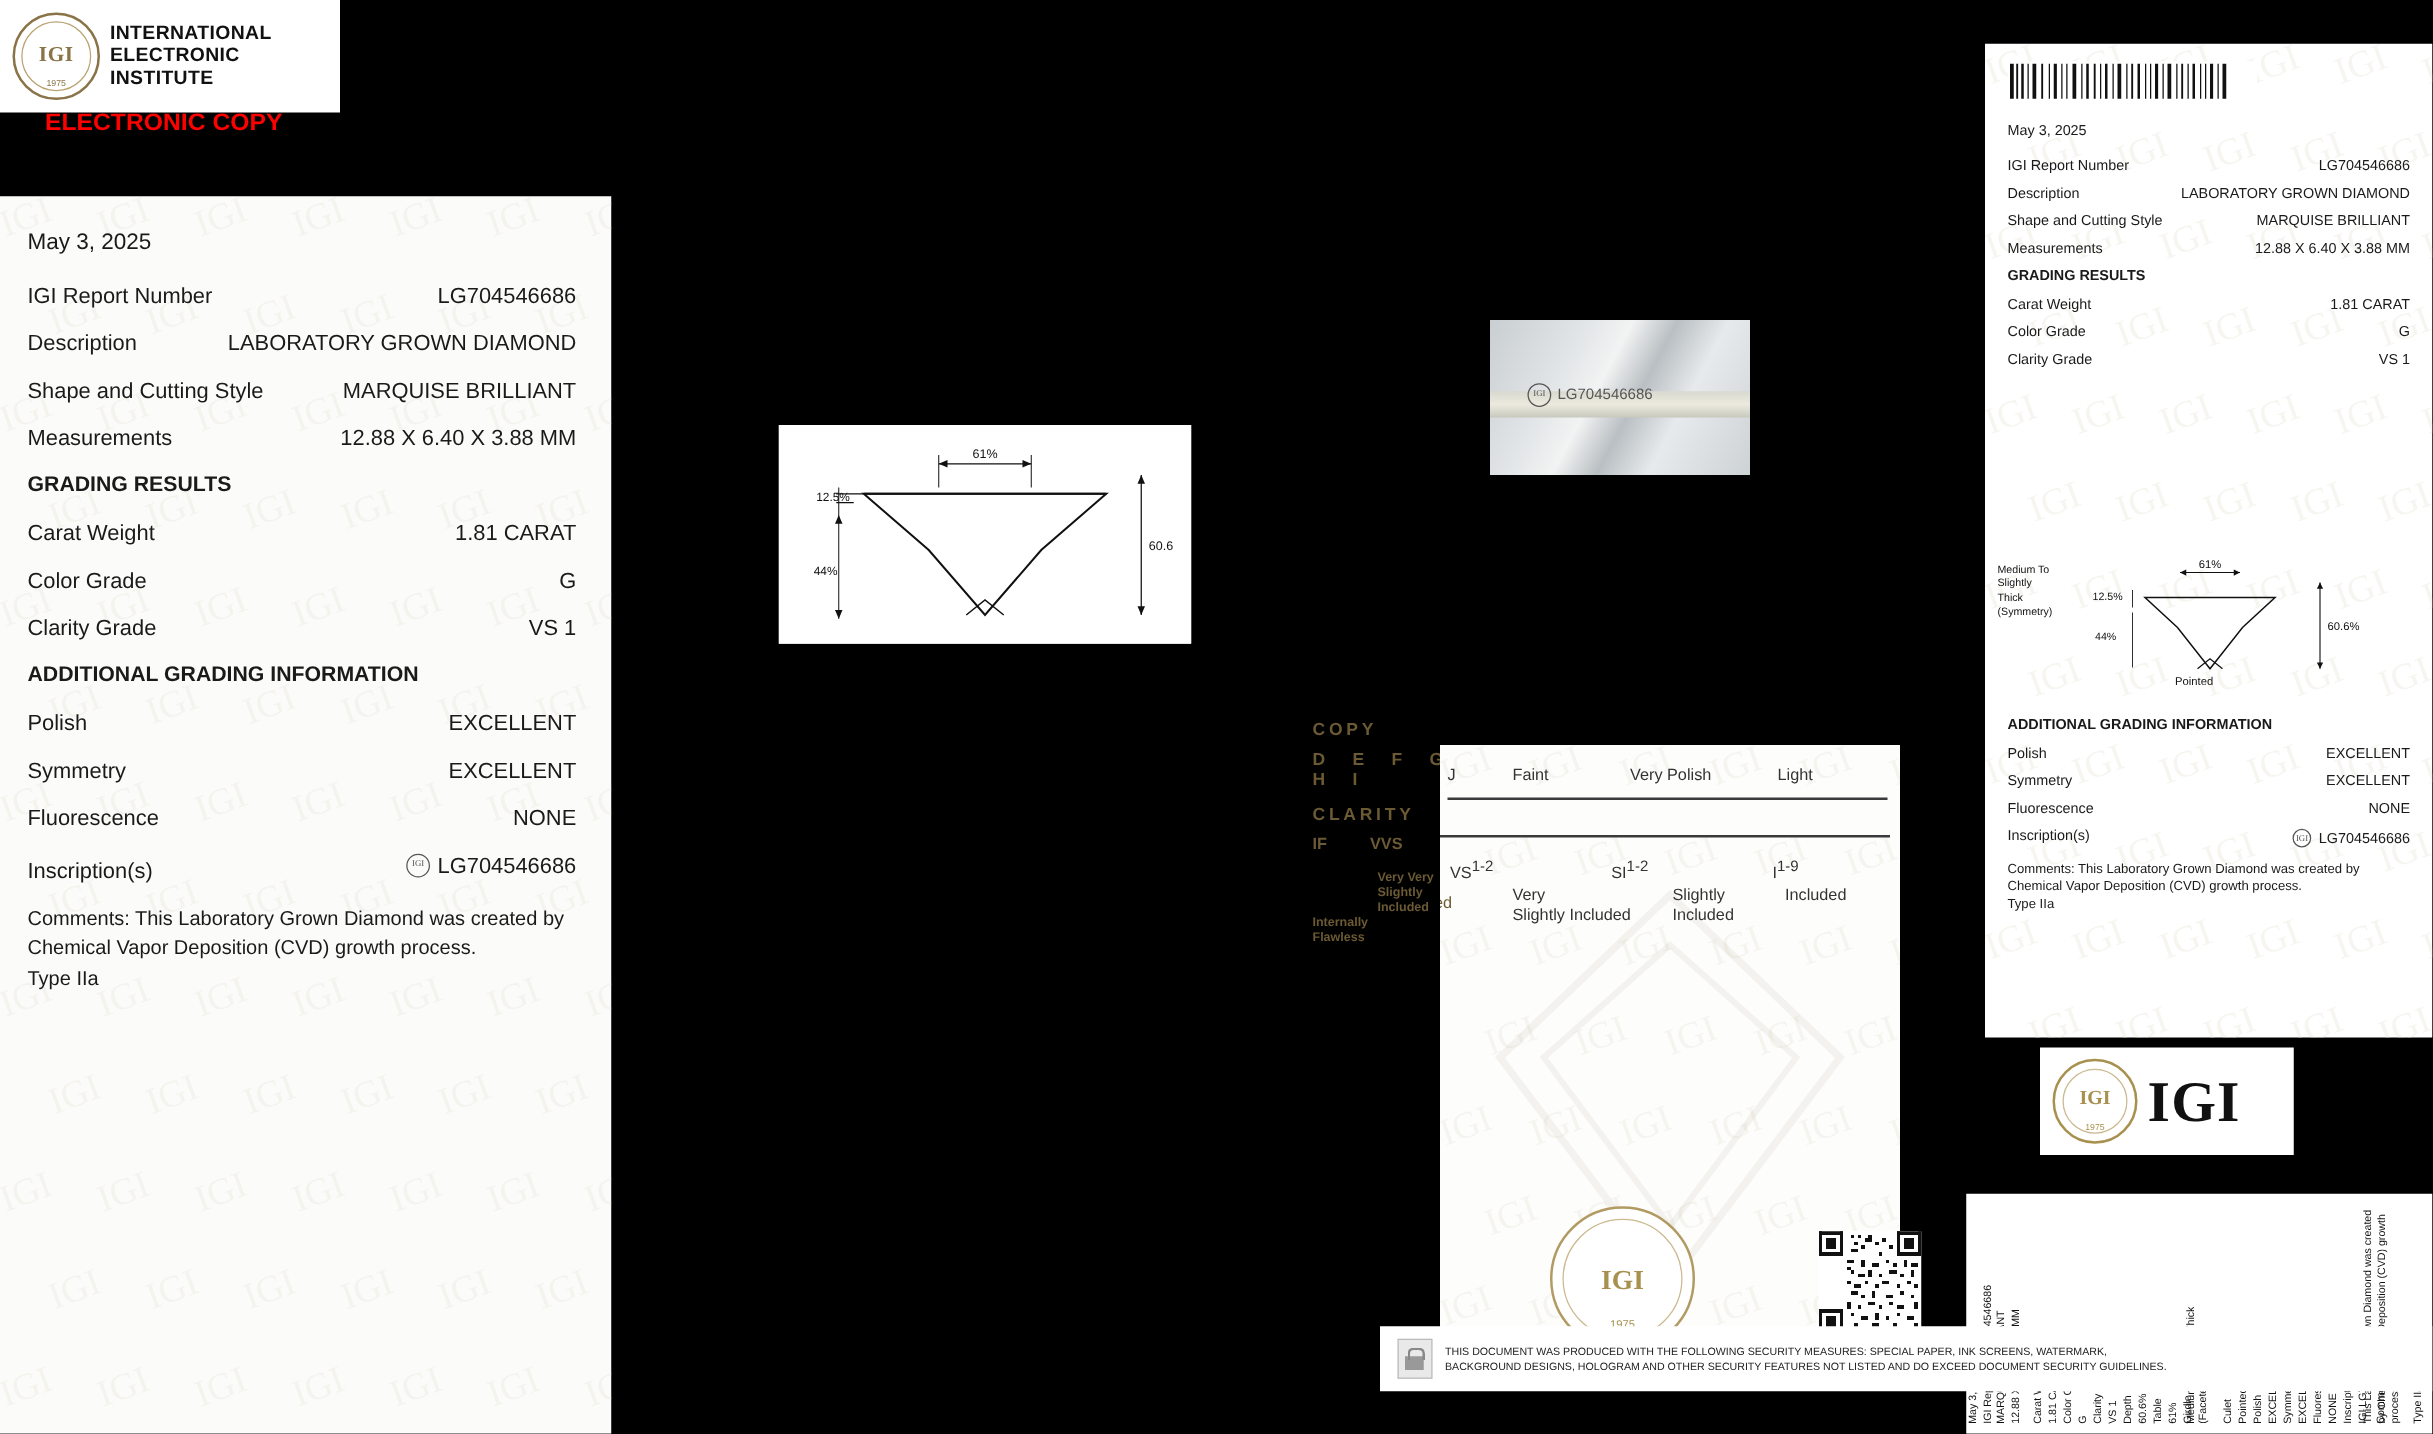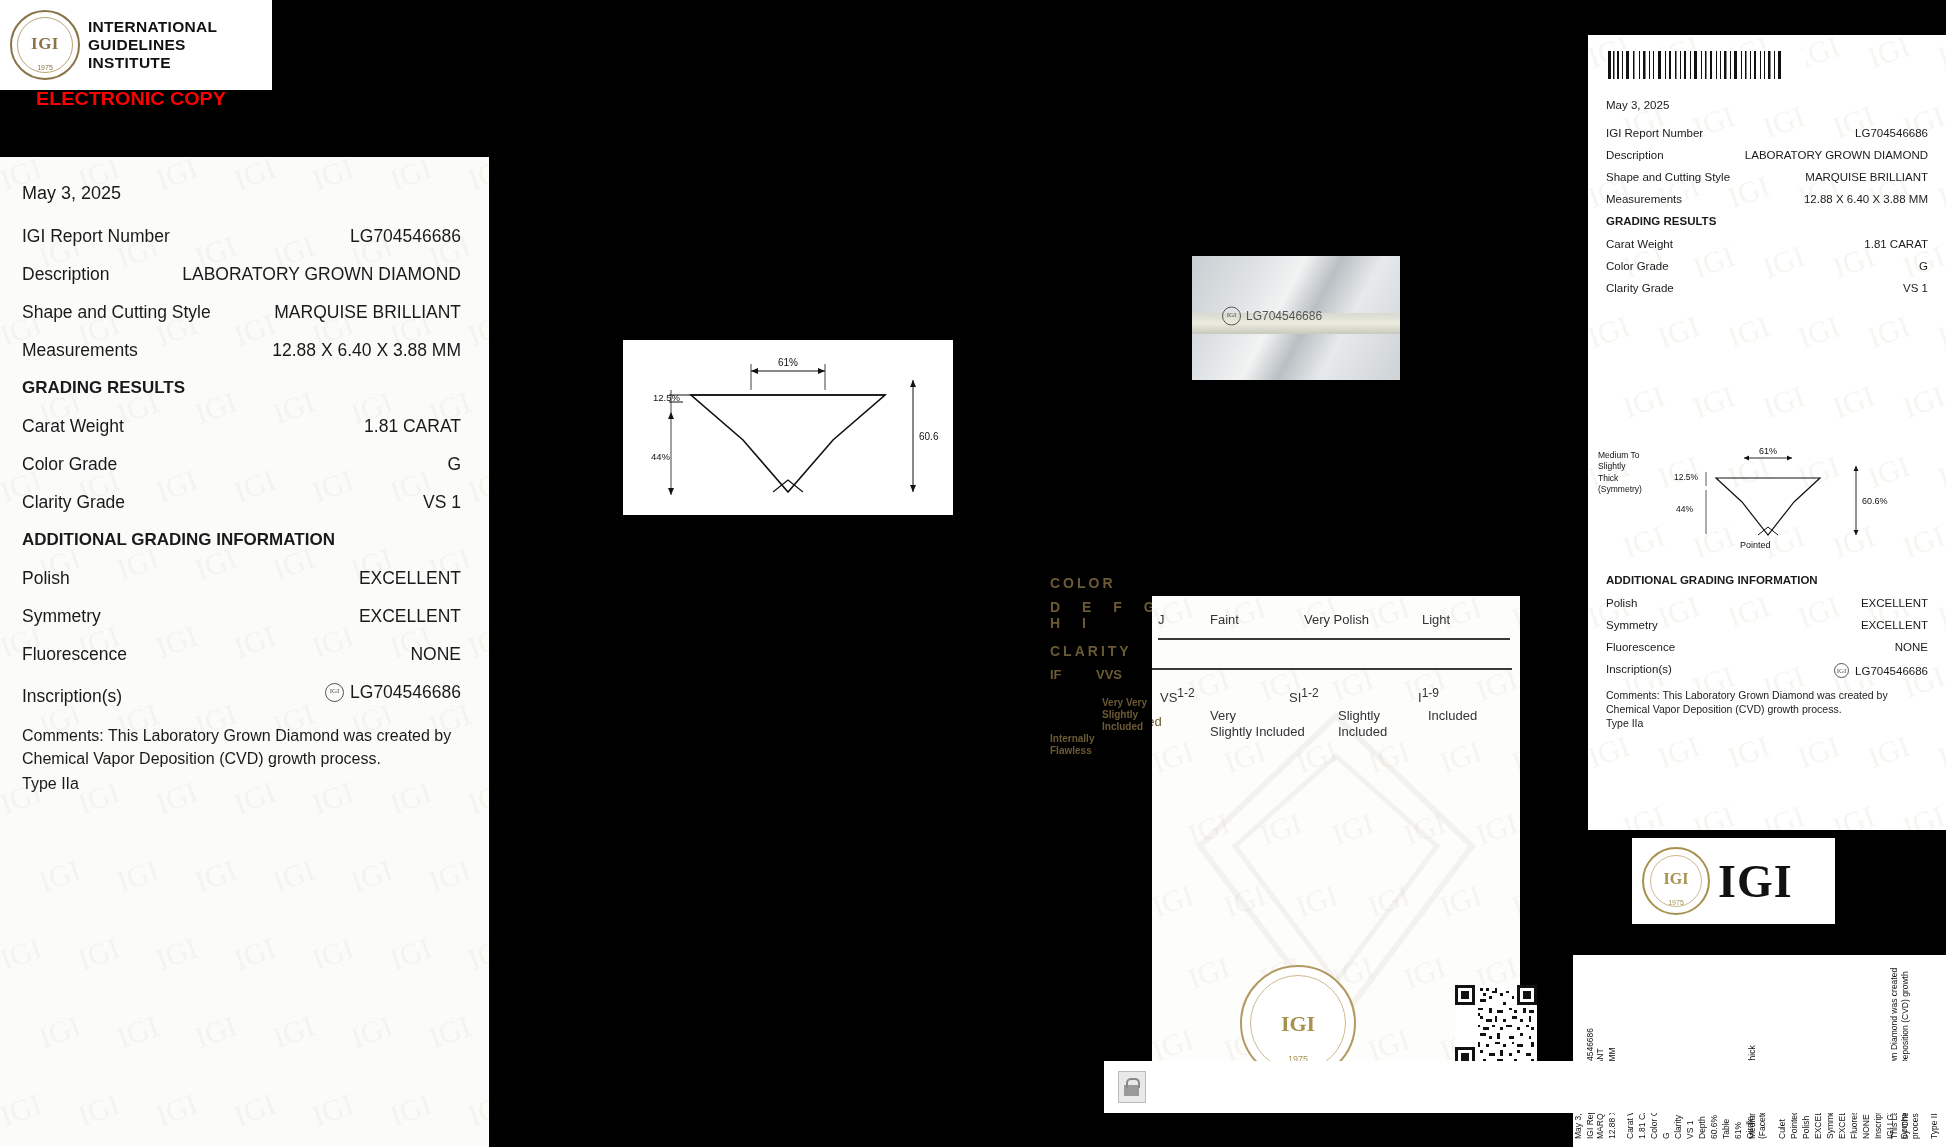--- a/index.html
+++ b/index.html
@@ -105,21 +105,21 @@
 <body>
 
 <div class="abs" id="logo-block">
   <div id="logo-seal">
     <div class="ring"></div>
     <div class="igi-t">IGI</div>
     <div class="yr">1975</div>
   </div>
   <div id="logo-text">
     <div>INTERNATIONAL</div>
-    <div>GUIDELINES</div>
+    <div>ELECTRONIC</div>
     <div>INSTITUTE</div>
   </div>
 </div>
 
 <div class="abs" id="ecopy">
   <span>ELECTRONIC COPY</span>
 </div>
 
 <div class="abs" id="left-panel">
   <div class="wm" id="wm-left">
@@ -314,21 +314,21 @@
 <div class="abs" id="insc-photo">
   <div class="g1"></div>
   <div class="band"></div>
   <div class="txt">
     <span class="mini-seal"></span>
     <span>LG704546686</span>
   </div>
 </div>
 
 <div class="abs" id="gold-left">
-  <div class="gold-t" style="left:4px;top:0;font-size:14px;letter-spacing:3px;">COLOR</div>
+  <div class="gold-t" style="left:4px;top:0;font-size:14px;letter-spacing:3px;">COPY</div>
   <div class="gold-t" style="left:4px;top:24px;font-size:14px;letter-spacing:9px;">D E F G H I</div>
   <div class="gold-t" style="left:4px;top:68px;font-size:14px;letter-spacing:3px;">CLARITY</div>
   <div class="gold-t" style="left:4px;top:92px;font-size:13px;">IF</div>
   <div class="gold-t" style="left:50px;top:92px;font-size:13px;">VVS</div>
   <div class="gold-t" style="left:4px;top:122px;font-size:10px;width:44px;line-height:1.2;margin-top:36px;">Internally Flawless</div>
   <div class="gold-t" style="left:56px;top:122px;font-size:10px;width:50px;line-height:1.2;">Very Very Slightly Included</div>
 </div>
 
 <div class="abs" id="scale-white">
 
@@ -724,13 +724,17 @@
   <div class="vcol" style="left:298px;">NONE</div>
   <div class="vcol" style="left:310px;">Inscription(s)</div>
   <div class="vcol" style="left:322px;">IGI LG704546686</div>
   <div class="vcol" style="left:336px;">Comments:</div>
   <div class="vcol" style="left:348px;width:175px;white-space:normal;line-height:1.25;">This Laboratory Grown Diamond was created by Chemical Vapor Deposition (CVD) growth process.</div>
   <div class="vcol" style="left:366px;">Type IIa</div>
 </div>
 
 <div class="abs" id="sec-strip">
   <div class="ico"></div>
+  <div class="txt">
+    <div>THIS DOCUMENT WAS PRODUCED WITH THE FOLLOWING SECURITY MEASURES:  SPECIAL PAPER, INK SCREENS, WATERMARK,</div>
+    <div>BACKGROUND DESIGNS, HOLOGRAM AND OTHER SECURITY FEATURES NOT LISTED AND DO EXCEED DOCUMENT SECURITY GUIDELINES.</div>
+  </div>
 </div>
 
 </body></html>

